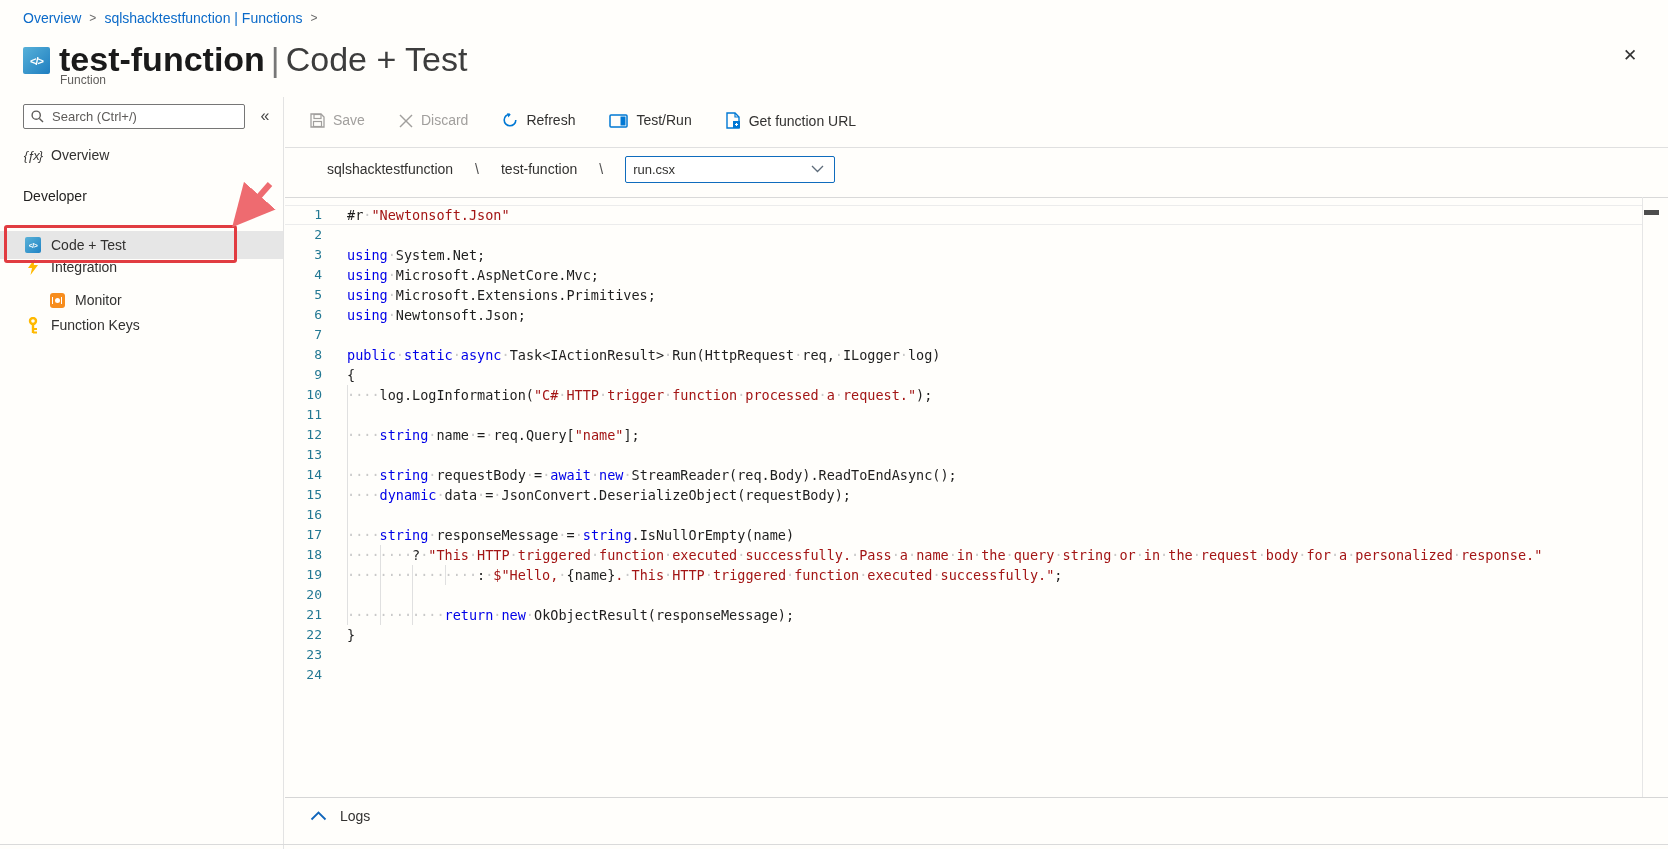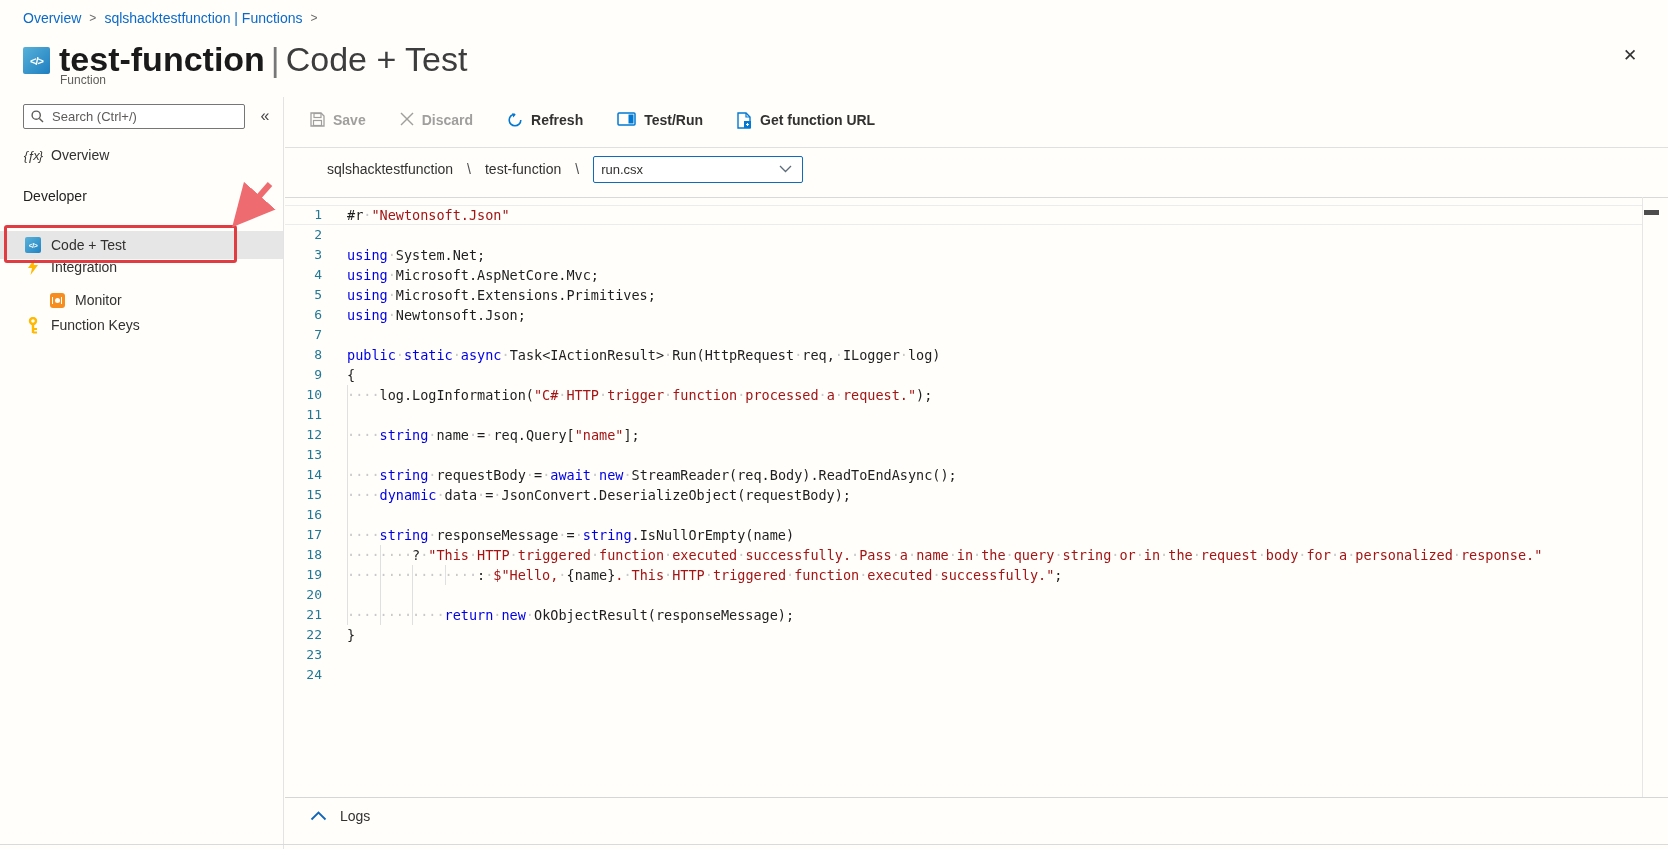--- a/index.html
+++ b/index.html
@@ -30,26 +30,26 @@
   .sb-section{position:absolute;left:23px;top:188px;font-size:14px;color:#201f1e;}
   .active-row-bg{position:absolute;left:0;top:231px;width:283px;height:28px;background:#e6e6e6;}
   .anno-box{position:absolute;left:4px;top:225px;width:233px;height:38px;border:3px solid #e13c41;border-radius:3px;box-sizing:border-box;z-index:5;}
   .anno-arrow{position:absolute;left:226px;top:176px;z-index:6;}
   .codetest-ic{width:16px;height:16px;border-radius:2px;background:linear-gradient(135deg,#5ab2d8,#2083c4);color:#fff;font-size:7px;font-weight:bold;display:flex;align-items:center;justify-content:center;letter-spacing:-0.5px;}
   .monitor-ic{width:15px;height:15px;border-radius:3px;background:#f78d1e;position:relative;}
   .monitor-ic:before{content:"";position:absolute;left:5px;top:5px;width:5px;height:5px;border-radius:50%;background:#fff;}
   .monitor-ic:after{content:"";position:absolute;left:2px;top:4px;width:1.5px;height:7px;background:#fff;box-shadow:9px 0 0 #fff;}
   
   .toolbar{position:absolute;left:310px;top:106px;height:28px;display:flex;align-items:center;gap:34px;}
-  .tb-btn{display:flex;align-items:flex-start;gap:8px;font-size:14px;cursor:pointer;white-space:nowrap;font-weight:bold;}
+  .tb-btn{display:flex;align-items:flex-end;gap:8px;font-size:14px;cursor:pointer;white-space:nowrap;}
   .tb-btn.disabled{color:#a19f9d;cursor:default;}
   .tb-btn.enabled{color:#323130;}
   .divider-h{position:absolute;background:#e0e0e0;height:1px;}
   
-  .filebar{position:absolute;left:327px;top:155px;height:28px;display:flex;align-items:center;gap:14px;font-size:14px;color:#323130;}
+  .filebar{position:absolute;left:327px;top:155px;height:28px;display:flex;align-items:center;gap:22px;font-size:14px;color:#323130;}
   .fb-sep{color:#4f4f4f;}
   .file-dd{width:210px;height:27px;border:1px solid #0f6cbd;border-radius:2px;background:#fff;display:flex;align-items:center;box-sizing:border-box;cursor:pointer;}
   .file-dd .dd-val{font-size:13px;color:#323130;margin-left:7px;flex:1;}
   .file-dd svg{margin-right:10px;flex:none;}
   
   .editor-top{position:absolute;left:285px;top:197px;width:1383px;height:1px;background:#d9d9d9;}
   .current-line{position:absolute;left:285px;top:205px;width:1357px;height:20px;border-top:1px solid #ececec;border-bottom:1px solid #ececec;box-sizing:border-box;}
   .gutter{position:absolute;left:285px;top:205px;width:37px;}
   .ln{height:20px;line-height:20px;text-align:right;font-family:"DejaVu Sans Mono",monospace;font-size:13px;color:#237893;}
   .code{position:absolute;left:347px;top:205px;right:26px;}

